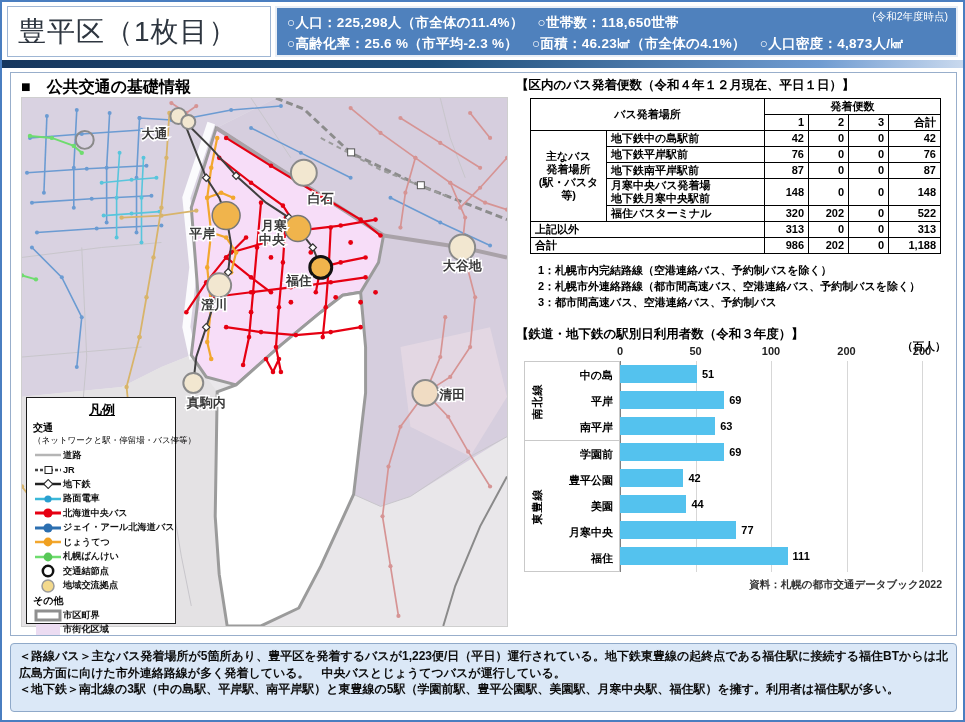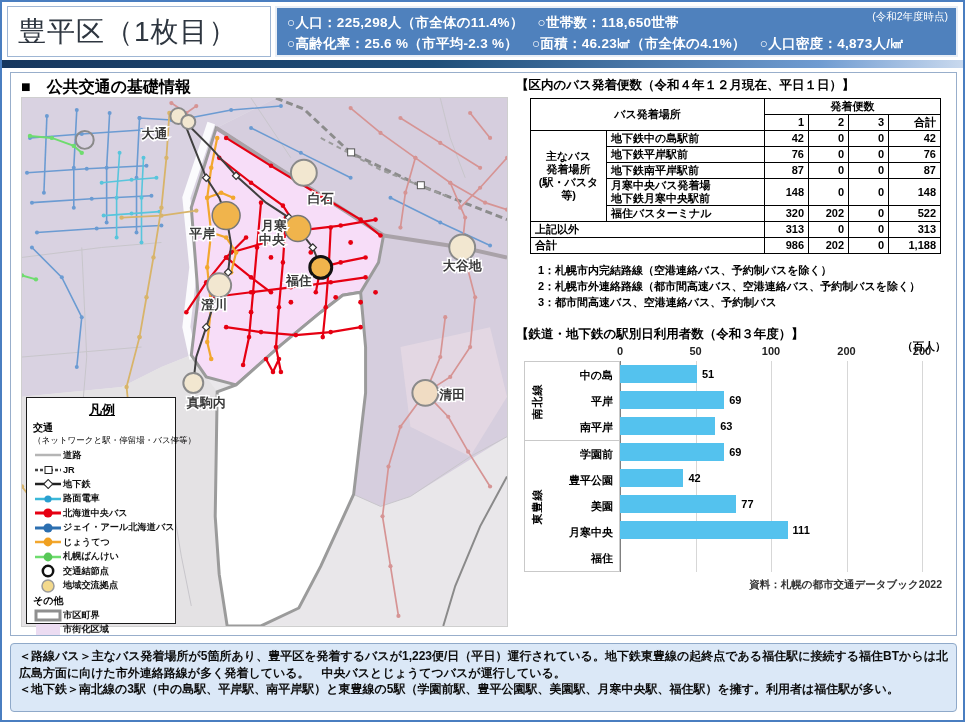--- a/index.html
+++ b/index.html
@@ -699,20 +699,24 @@
                   </div>
                   <div class="brow">
                     <div class="bar" style="width: 34.5%; background: rgb(84, 194, 238);"></div>
                     <span class="bval">69</span>
                   </div>
                   <div class="brow">
                     <div class="bar" style="width: 21%; background: rgb(84, 194, 238);"></div>
                     <span class="bval">42</span>
                   </div>
                   <div class="brow">
+                    <div class="bar" style="width: 22%; background: rgb(84, 194, 238);"></div>
+                    <span class="bval">44</span>
+                  </div>
+                  <div class="brow">
                     <div class="bar" style="width: 38.5%; background: rgb(84, 194, 238);"></div>
                     <span class="bval">77</span>
                   </div>
                   <div class="brow">
                     <div class="bar" style="width: 55.5%; background: rgb(84, 194, 238);"></div>
                     <span class="bval">111</span>
                   </div>
                 </div>
             </div>
           </div>

